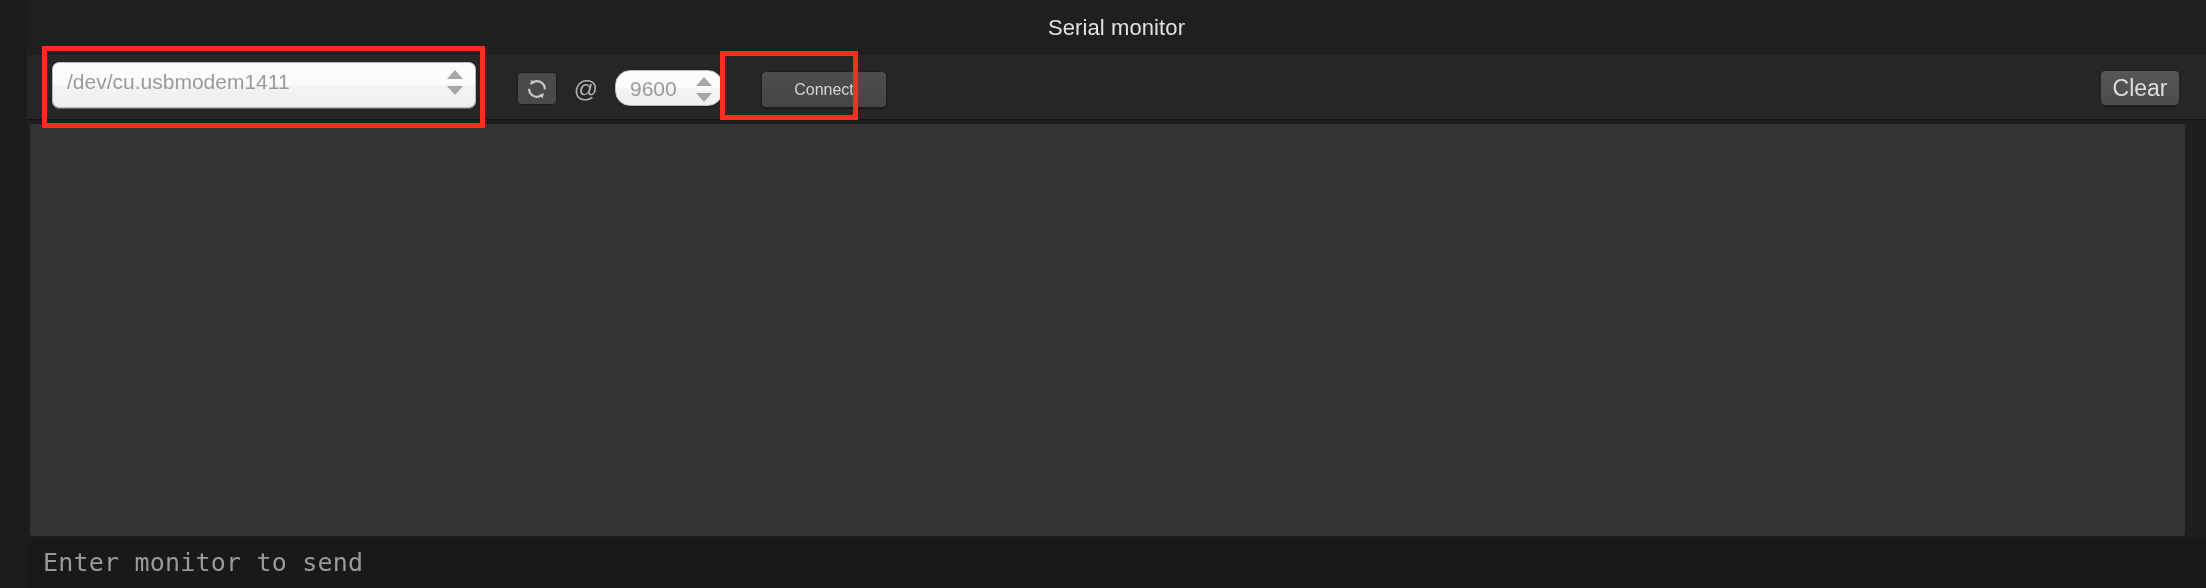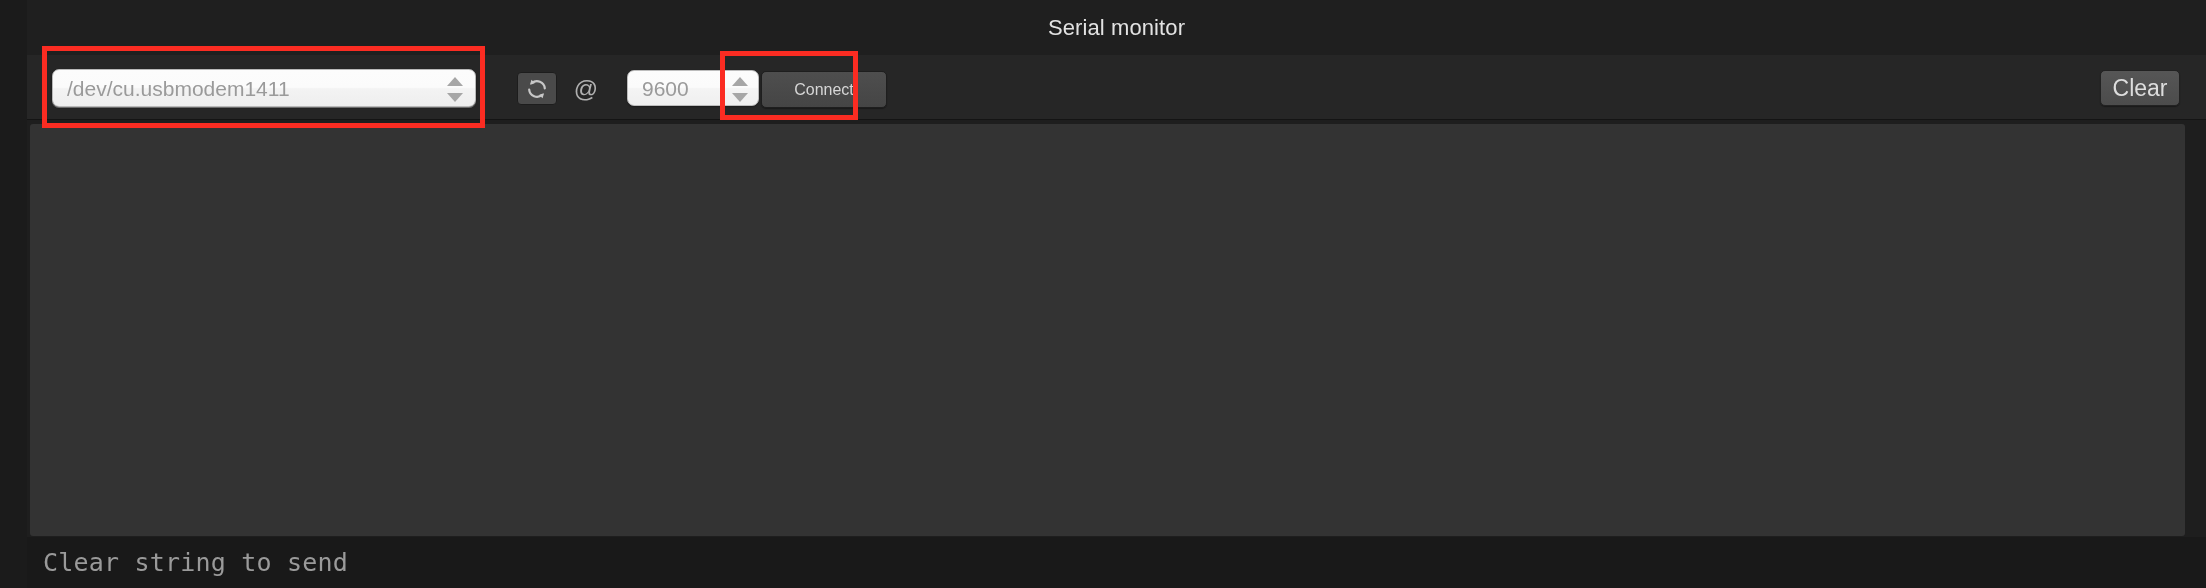--- a/index.html
+++ b/index.html
@@ -64,23 +64,23 @@
     width: 2179px;
     height: 65px;
     background: #262626;
     border-bottom: 1px solid #141414;
   }
 
   
   .port-select {
     position: absolute;
     left: 25px;
-    top: 14px;
+    top: 7px;
     width: 424px;
-    height: 38px;
+    height: 46px;
     background: linear-gradient(to bottom, #fcfcfc 0%, #fbfbfb 48%, #f3f3f3 52%, #eeeeee 100%);
     border: 1px solid #b9b9b9;
     border-radius: 7px;
     box-shadow: 0 1px 0 rgba(255,255,255,0.35), 0 1px 2px rgba(0,0,0,0.35);
   }
   .port-select-label {
     position: absolute;
     left: 14px;
     top: 0;
     right: 44px;
@@ -143,27 +143,26 @@
     text-align: center;
     color: #b0b0b0;
     font-size: 24px;
   }
 
   
   .baud-field {
     position: absolute;
     left: 588px;
     top: 15px;
-    width: 132px;
+    width: 108px;
     height: 36px;
     background: linear-gradient(to bottom, #fcfcfc 0%, #fbfbfb 48%, #f4f4f4 52%, #efefef 100%);
     border: 1px solid #bcbcbc;
-    border-radius: 7px;
+    border-radius: 15px;
     box-shadow: 0 1px 2px rgba(0,0,0,0.3);
-    margin-left: 12px;
   }
   .baud-value {
     position: absolute;
     left: 14px;
     top: 0;
     right: 38px;
     height: 36px;
     line-height: 35px;
     color: #9a9a9a;
     font-size: 21px;
@@ -309,19 +308,19 @@
 
     <div class="clear-btn">Clear</div>
 
   </div>
 
   <div class="log-panel">
     <div class="log-content"></div>
   </div>
 
   <div class="send-bar">
-    <div class="send-input" placeholder="Enter string to send">Clear string to send</div>
+    <div class="send-input" placeholder="Enter string to send">Enter monitor to send</div>
   </div>
 
   <div class="hl hl-port"></div>
   <div class="hl hl-connect"></div>
 
 </div>
 
 </body></html>

